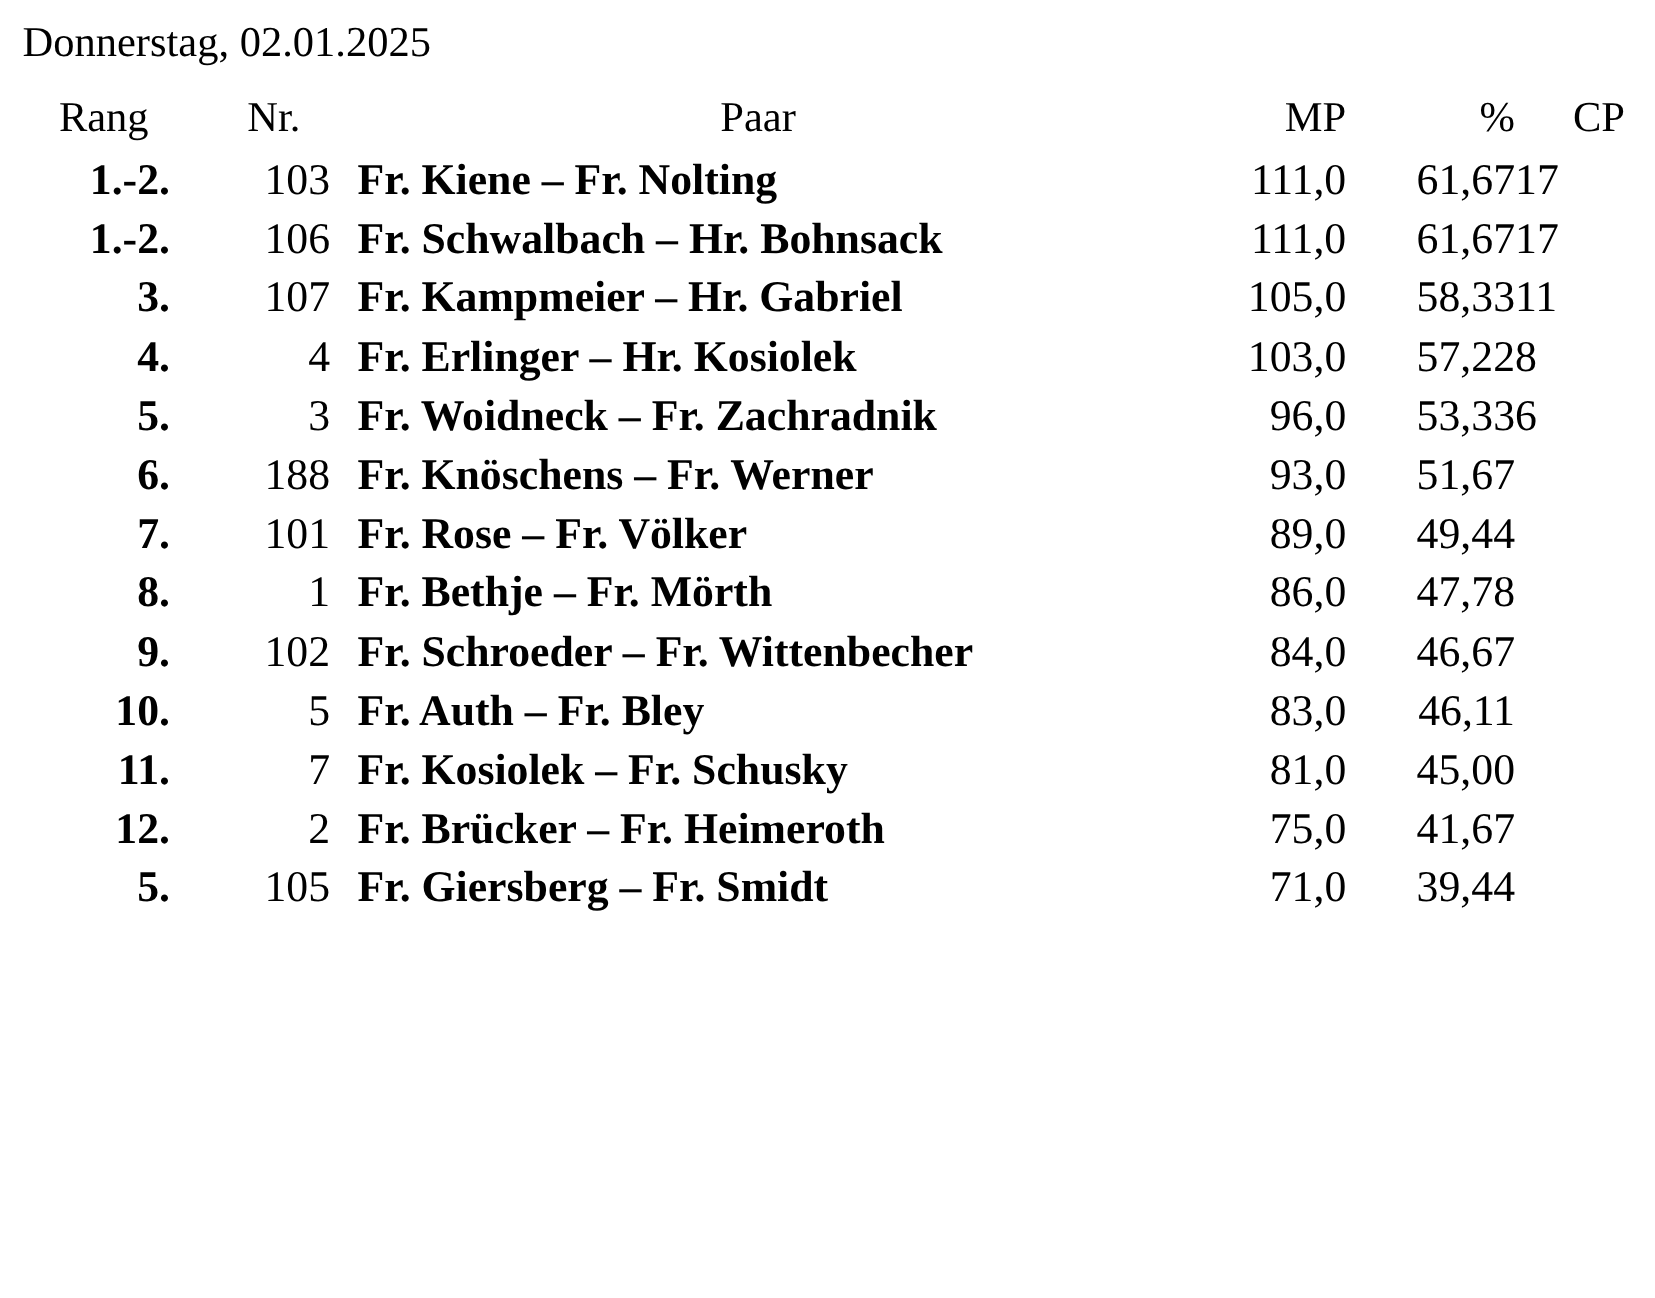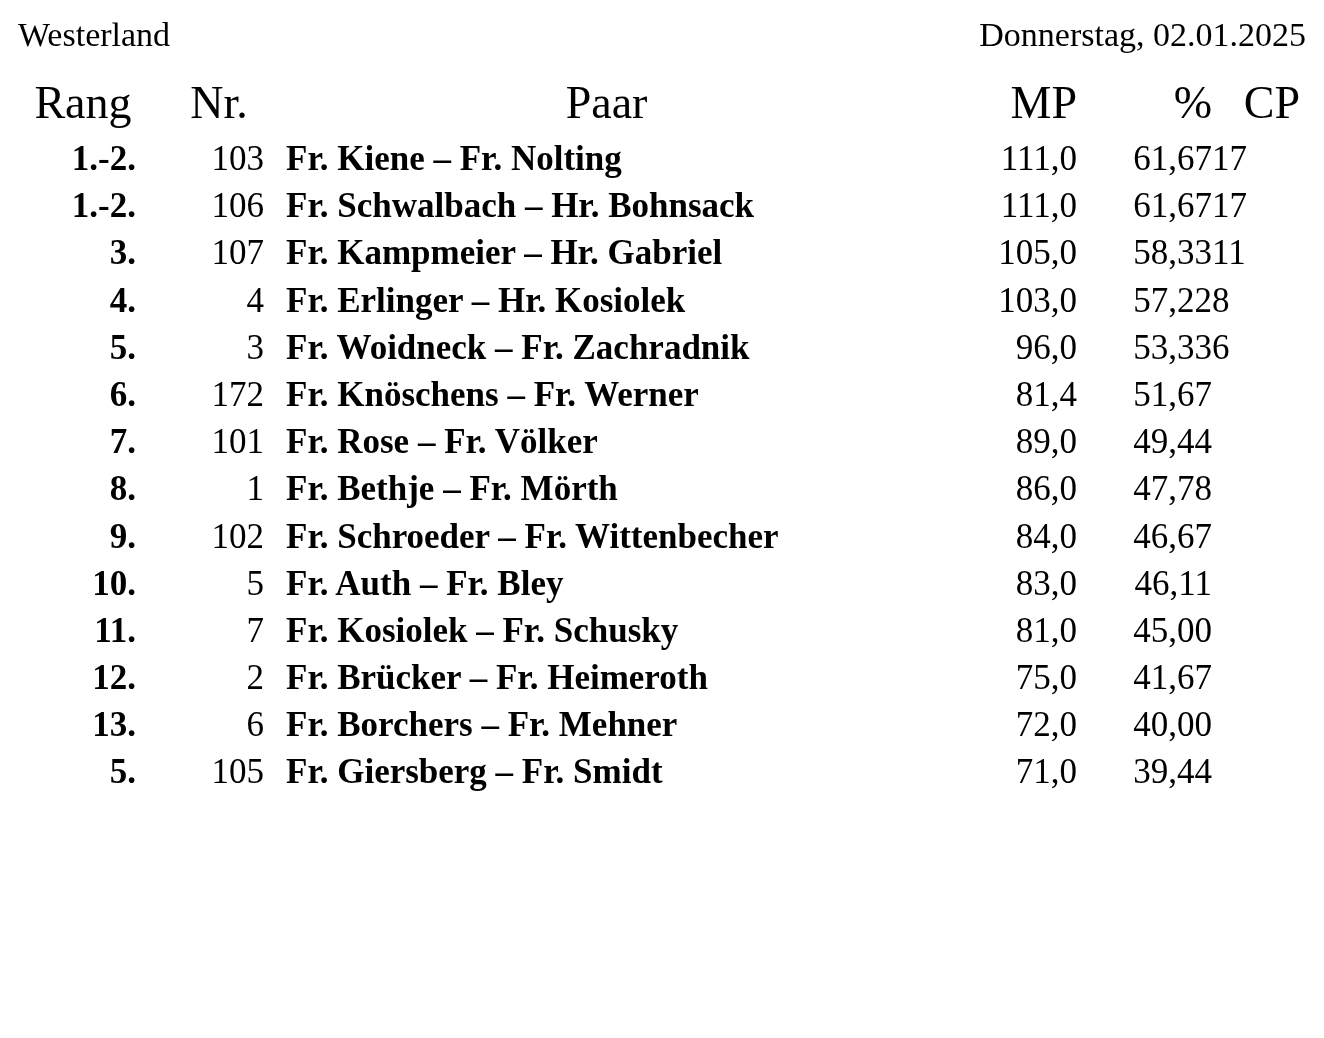--- a/index.html
+++ b/index.html
@@ -46,21 +46,21 @@
     padding-left: 4px;
   }
   table.results {
     width: 100%;
     border-collapse: collapse;
     margin-top: 22px;
     font-size: 35px;
   }
   table.results th {
     font-weight: normal;
-    font-size: 46px;
+    font-size: 34px;
     padding: 0 0 6px 0;
   }
   table.results td {
     padding: 4px 0;
     line-height: 1.12;
   }
   .col-rang { width: 122px; text-align: right; padding-right: 16px !important; }
   .col-nr   { width: 112px; text-align: right; padding-right: 22px !important; }
   .col-paar { text-align: left; }
   .col-mp   { width: 150px; text-align: right; }
@@ -76,21 +76,20 @@
   td.col-rang, td.col-paar { font-weight: bold; }
   tbody tr td { white-space: nowrap; }
 </style>
 </head>
 <body>
 
 <div class="page">
 
 
   <div class="meta-row">
-    <div class="meta-left">Westerland</div>
     <div class="meta-right">Donnerstag, 02.01.2025</div>
   </div>
 
 
   <table class="results">
     <thead>
       <tr>
         <th class="col-rang">Rang</th>
         <th class="col-nr">Nr.</th>
         <th class="col-paar">Paar</th>
@@ -135,23 +134,23 @@
         <tr>
           <td class="col-rang">5.</td>
           <td class="col-nr">3</td>
           <td class="col-paar">Fr. Woidneck – Fr. Zachradnik</td>
           <td class="col-mp">96,0</td>
           <td class="col-pct">53,33</td>
           <td class="col-cp">6</td>
         </tr>
         <tr>
           <td class="col-rang">6.</td>
-          <td class="col-nr">172</td>
+          <td class="col-nr">188</td>
           <td class="col-paar">Fr. Knöschens – Fr. Werner</td>
-          <td class="col-mp">81,4</td>
+          <td class="col-mp">93,0</td>
           <td class="col-pct">51,67</td>
           <td class="col-cp"></td>
         </tr>
         <tr>
           <td class="col-rang">7.</td>
           <td class="col-nr">101</td>
           <td class="col-paar">Fr. Rose – Fr. Völker</td>
           <td class="col-mp">89,0</td>
           <td class="col-pct">49,44</td>
           <td class="col-cp"></td>
@@ -190,28 +189,20 @@
         </tr>
         <tr>
           <td class="col-rang">12.</td>
           <td class="col-nr">2</td>
           <td class="col-paar">Fr. Brücker – Fr. Heimeroth</td>
           <td class="col-mp">75,0</td>
           <td class="col-pct">41,67</td>
           <td class="col-cp"></td>
         </tr>
         <tr>
-          <td class="col-rang">13.</td>
-          <td class="col-nr">6</td>
-          <td class="col-paar">Fr. Borchers – Fr. Mehner</td>
-          <td class="col-mp">72,0</td>
-          <td class="col-pct">40,00</td>
-          <td class="col-cp"></td>
-        </tr>
-        <tr>
           <td class="col-rang">5.</td>
           <td class="col-nr">105</td>
           <td class="col-paar">Fr. Giersberg – Fr. Smidt</td>
           <td class="col-mp">71,0</td>
           <td class="col-pct">39,44</td>
           <td class="col-cp"></td>
         </tr>
       </tbody>
   </table>
 

